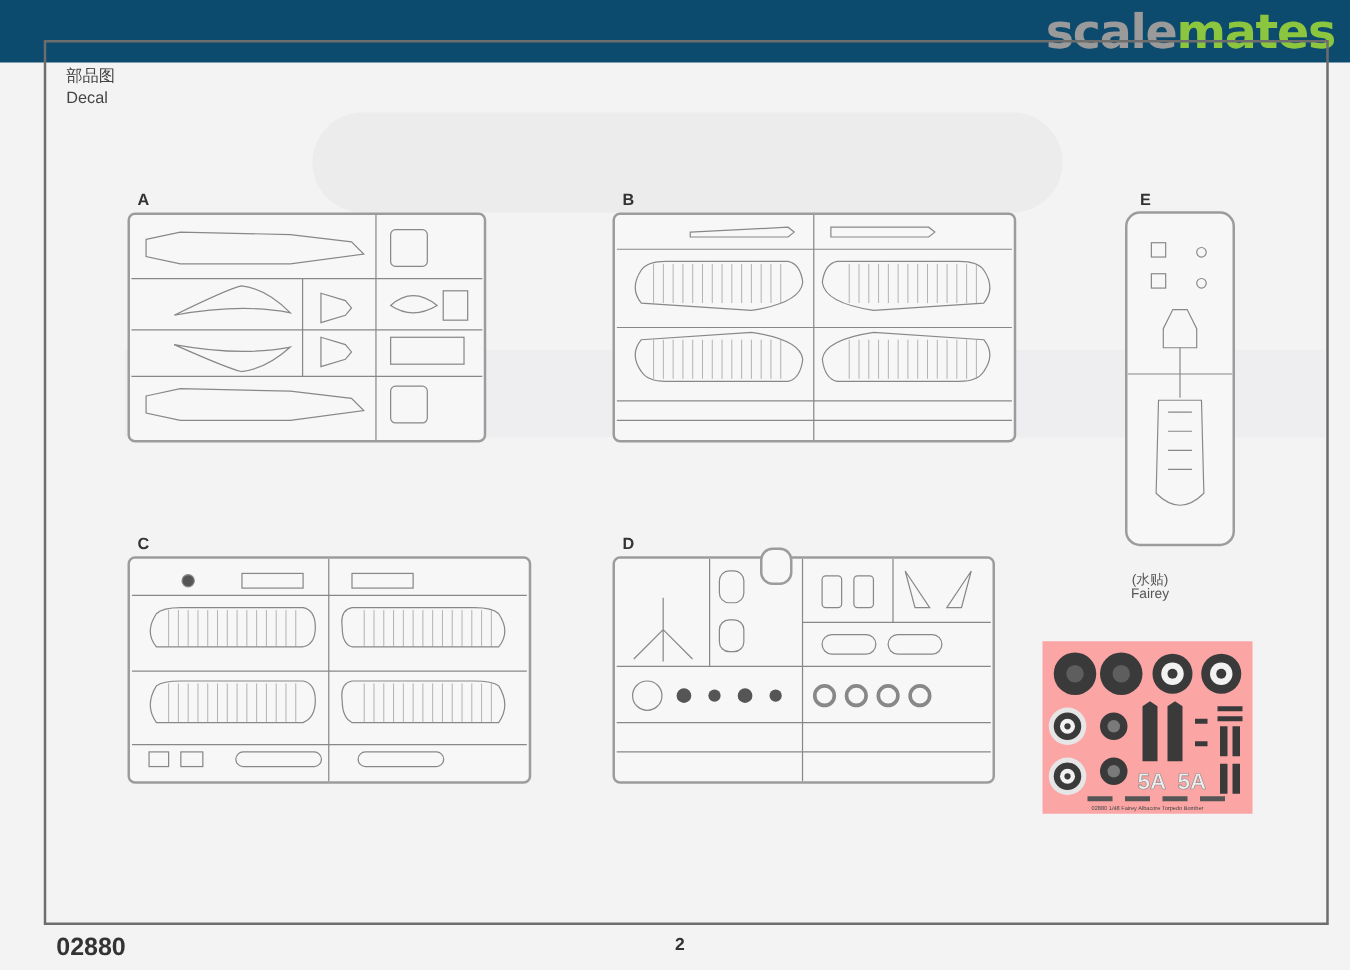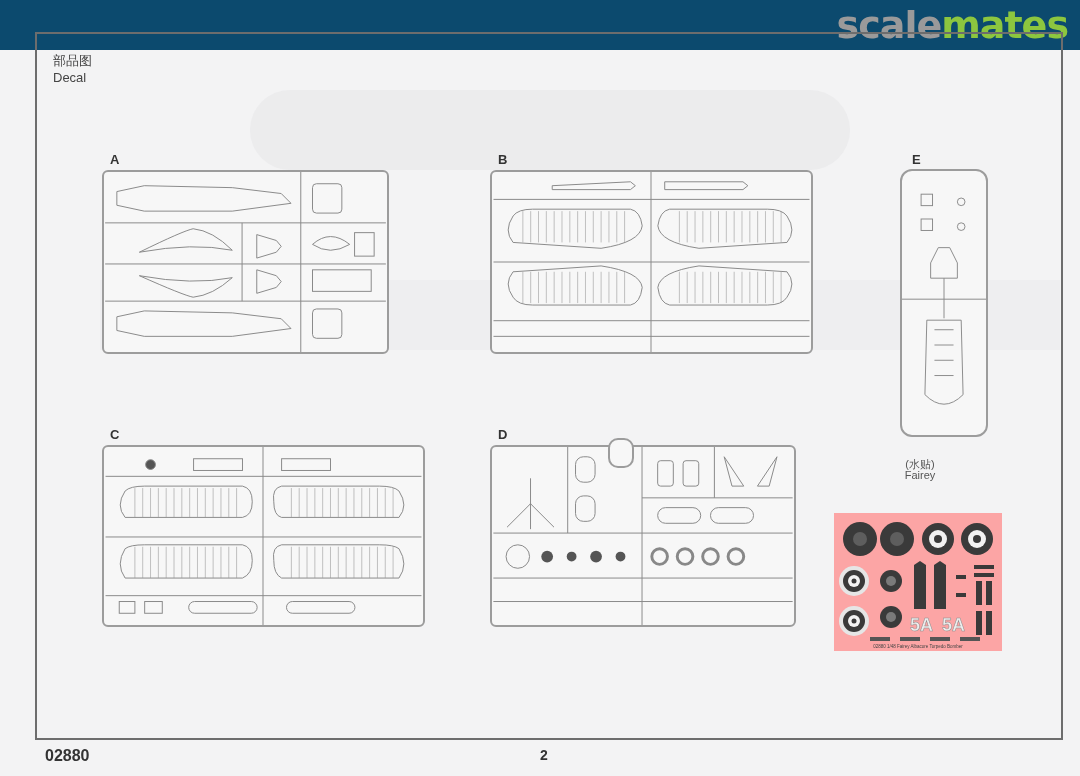--- a/index.html
+++ b/index.html
@@ -10,21 +10,21 @@
   .logo .l2{color:#8cc63f;}
   .frame{position:absolute;left:35px;top:32px;width:1028px;height:708px;border:2px solid #6d6d6d;box-sizing:border-box;}
   .title{position:absolute;left:53px;top:52px;font-size:13px;line-height:17px;color:#444;}
   .ghost{position:absolute;background:#e6e6e8;opacity:.55;border-radius:40px;}
   .sprue-label{position:absolute;font-size:13px;font-weight:bold;color:#333;}
   .sprue{position:absolute;border:2px solid #9c9c9c;border-radius:6px;background:#f7f7f7;box-sizing:border-box;}
   .sprue svg{position:absolute;left:0;top:0;width:100%;height:100%;}
   .decal-title{position:absolute;left:880px;top:459px;width:80px;text-align:center;font-size:11px;color:#555;line-height:11px;}
   .decal{position:absolute;left:834px;top:482px;width:168px;height:138px;background:#fca5a5;margin-top:31px;}
   .decal svg{width:100%;height:100%;}
-  .footer-code{position:absolute;left:45px;top:747px;font-size:16px;font-weight:bold;color:#333;}
+  .footer-code{position:absolute;left:45px;top:747px;font-size:20px;font-weight:bold;color:#333;}
   .footer-page{position:absolute;left:540px;top:747px;font-size:14px;font-weight:bold;color:#333;}
 </style>
 </head>
 <body>
 
 <div class="topbar">
   <div class="logo">
     <span class="l1">scale</span><span class="l2">mates</span>
   </div>
 </div>

